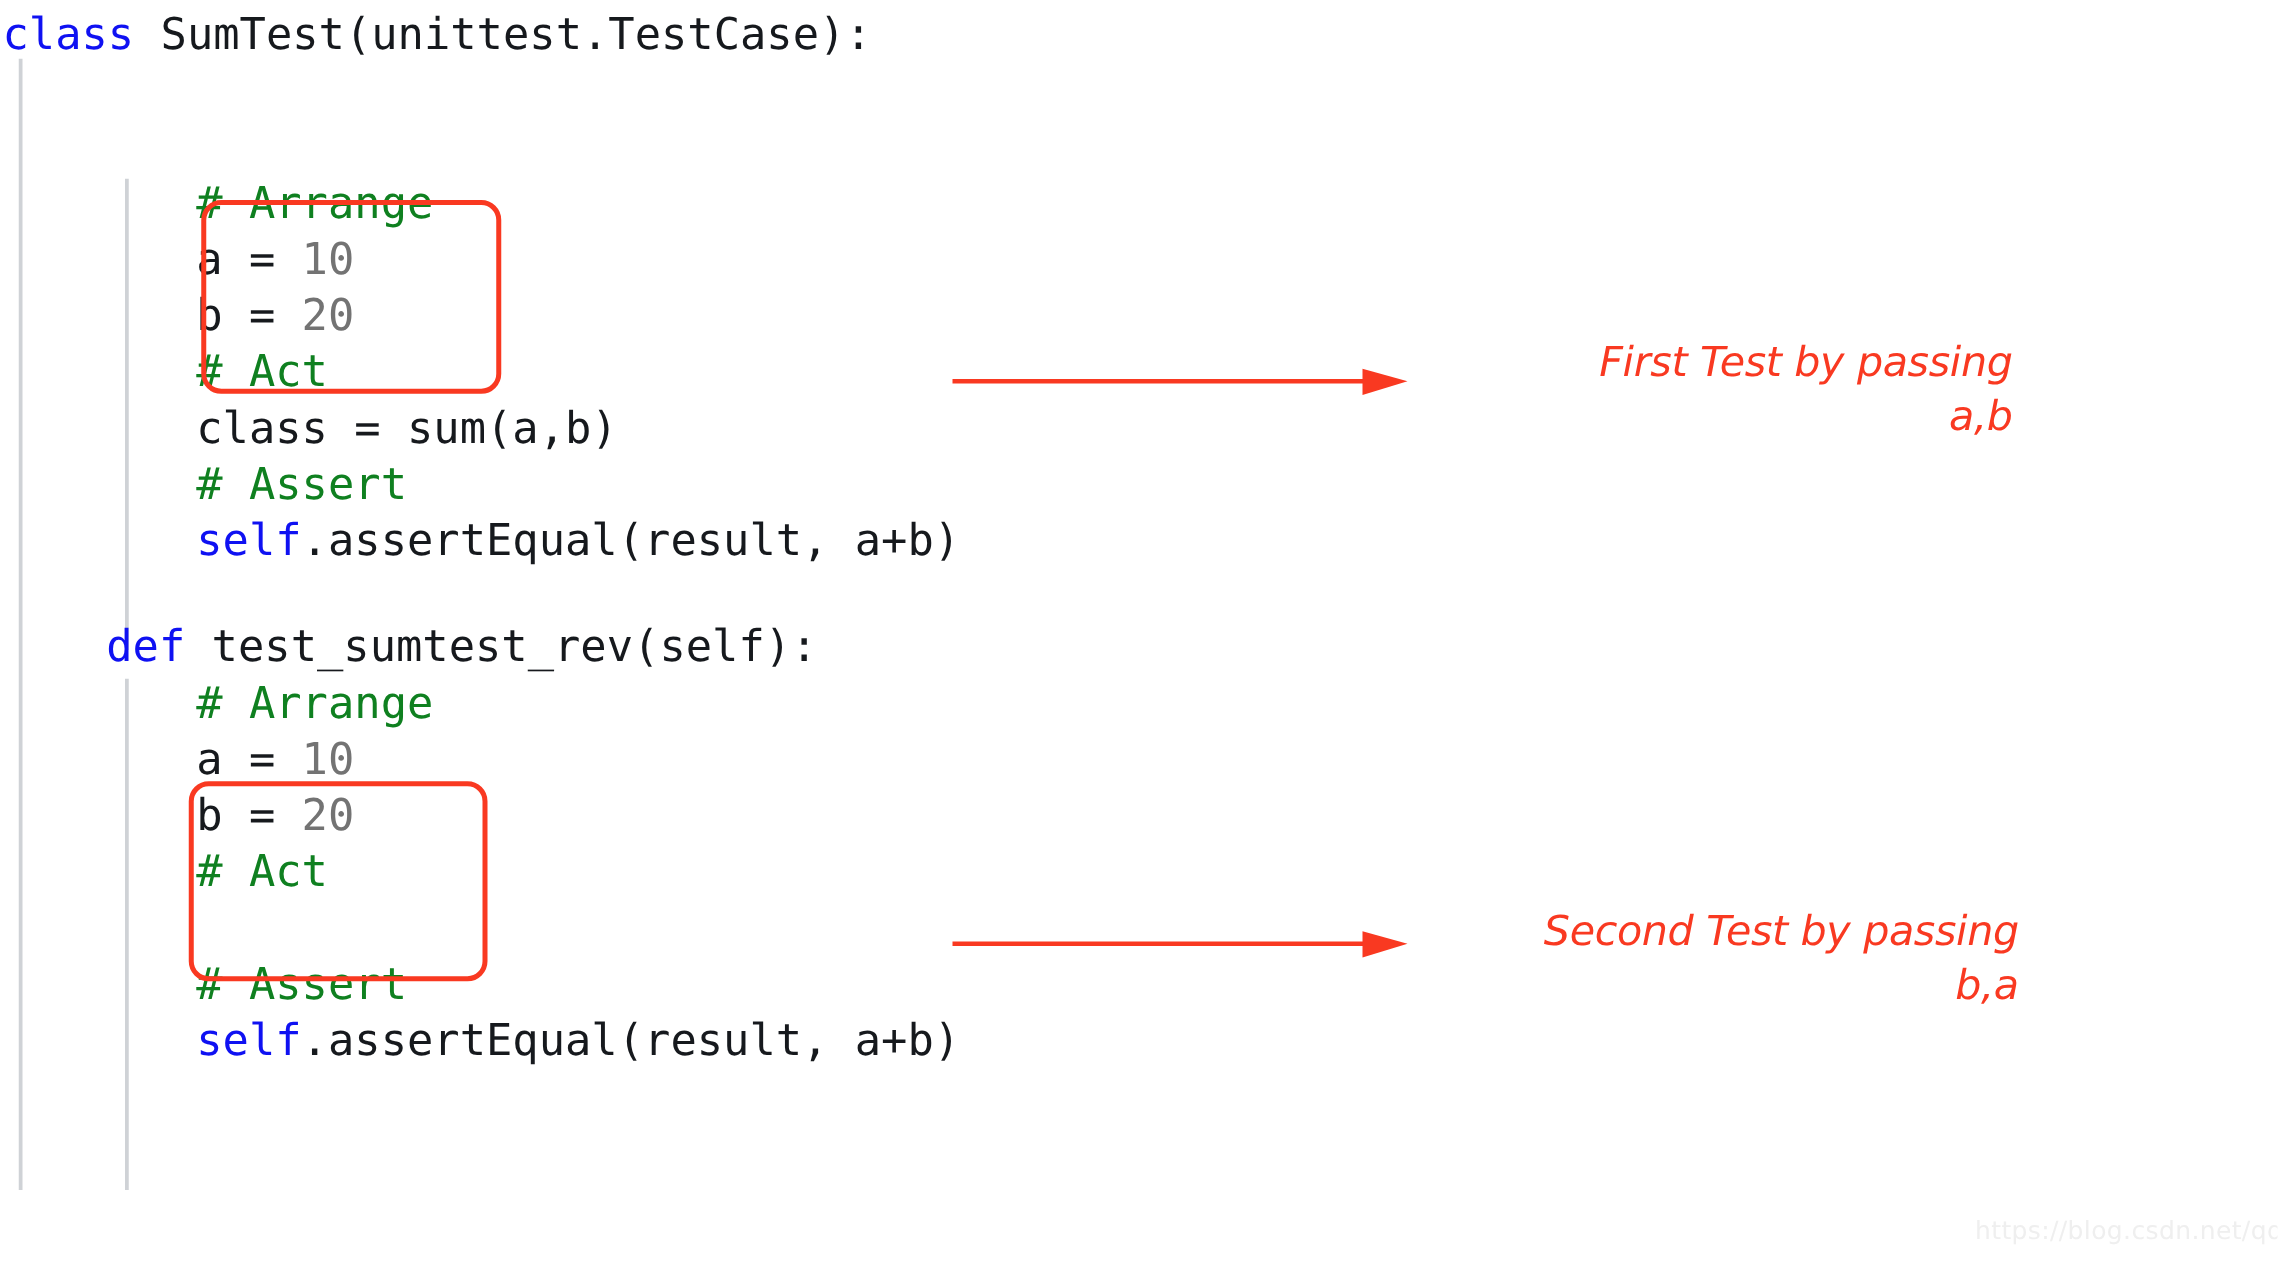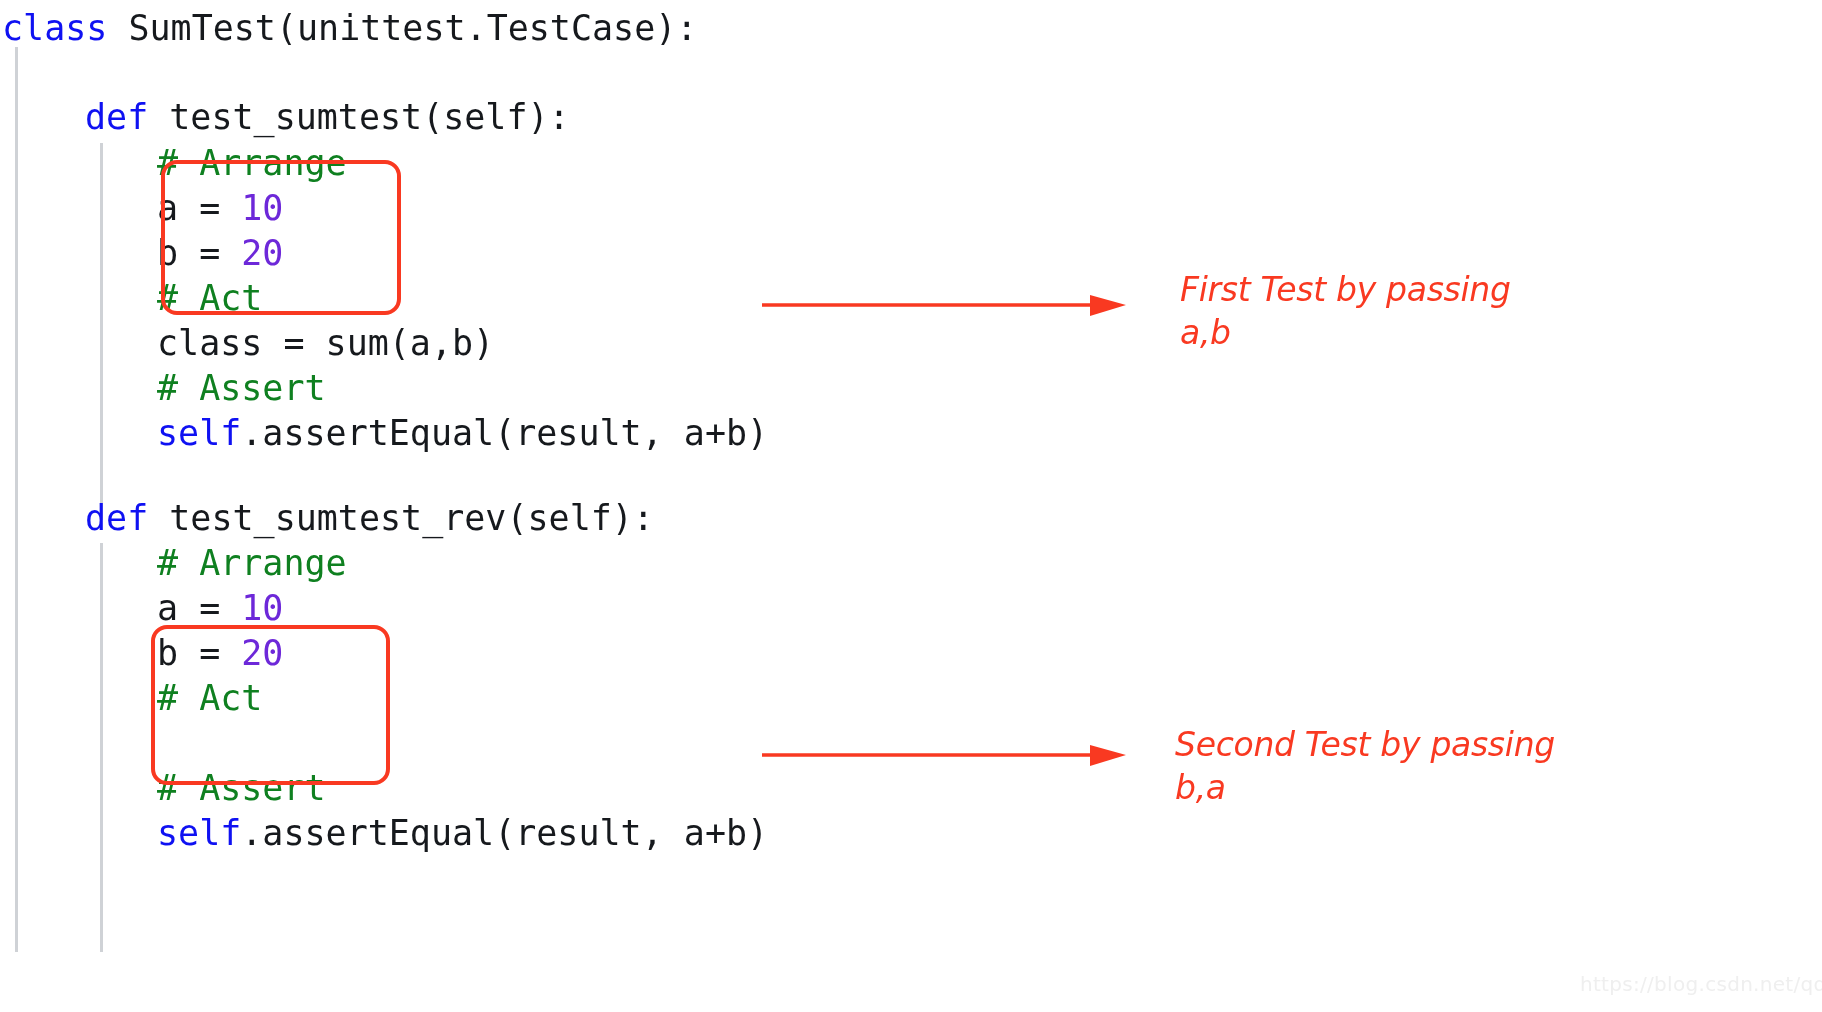--- a/index.html
+++ b/index.html
@@ -36,21 +36,21 @@
     left: 0;
     white-space: pre;
     font-family: "DejaVu Sans Mono", monospace;
     font-size: 35px;
     line-height: 45px;
     color: #111111;
     letter-spacing: 0px;
   }
 
   .tok-kw  { color: #0f11f2; }
-  .tok-num { color: #6d28d9; }
+  .tok-num { color: #737373; }
   .tok-cmt { color: #0f8020; text-align: center; }
   .tok-pln { color: #16191d; }
 
   
   .guide {
     position: absolute;
     width: 3px;
     background: #cfd2d6;
   }
 
@@ -70,21 +70,21 @@
   }
 
   
   .annot {
     position: absolute;
     color: #f93921;
     font-family: "DejaVu Sans", sans-serif;
     font-style: italic;
     font-size: 33px;
     line-height: 43px;
-    text-align: left;
+    text-align: right;
     white-space: pre-line;
     letter-spacing: -0.3px;
   }
 
   
   #watermark {
     position: absolute;
     color: #efefef;
     font-family: "DejaVu Sans", sans-serif;
     font-size: 20px;
@@ -97,21 +97,20 @@
 
 <div id="stage">
 
   <div class="guide" style="left:15px; top:47px; height:905px;"></div>
   <div class="guide" style="left:100px; top:143px; height:377px;"></div>
   <div class="guide" style="left:100px; top:543px; height:409px;"></div>
 
   <div id="code">
       <div class="code-line" style="top: 6px; left: 2px;"><span class="tok-kw">class</span><span class="tok-pln"> SumTest(unittest.TestCase):</span></div>
       <div class="code-line" style="top: 52px; left: 2px;"><span class="tok-pln"></span></div>
-      <div class="code-line" style="top: 95px; left: 85px;"><span class="tok-kw">def</span><span class="tok-pln"> test_sumtest(self):</span></div>
       <div class="code-line" style="top: 141px; left: 157px;"><span class="tok-cmt"># Arrange</span></div>
       <div class="code-line" style="top: 186px; left: 157px;"><span class="tok-pln">a = </span><span class="tok-num">10</span></div>
       <div class="code-line" style="top: 231px; left: 157px;"><span class="tok-pln">b = </span><span class="tok-num">20</span></div>
       <div class="code-line" style="top: 276px; left: 157px;"><span class="tok-cmt"># Act</span></div>
       <div class="code-line" style="top: 321px; left: 157px;"><span class="tok-pln">class = sum(a,b)</span></div>
       <div class="code-line" style="top: 366px; left: 157px;"><span class="tok-cmt"># Assert</span></div>
       <div class="code-line" style="top: 411px; left: 157px;"><span class="tok-kw">self</span><span class="tok-pln">.assertEqual(result, a+b)</span></div>
       <div class="code-line" style="top: 457px; left: 2px;"><span class="tok-pln"></span></div>
       <div class="code-line" style="top: 496px; left: 85px;"><span class="tok-kw">def</span><span class="tok-pln"> test_sumtest_rev(self):</span></div>
       <div class="code-line" style="top: 541px; left: 157px;"><span class="tok-cmt"># Arrange</span></div>

